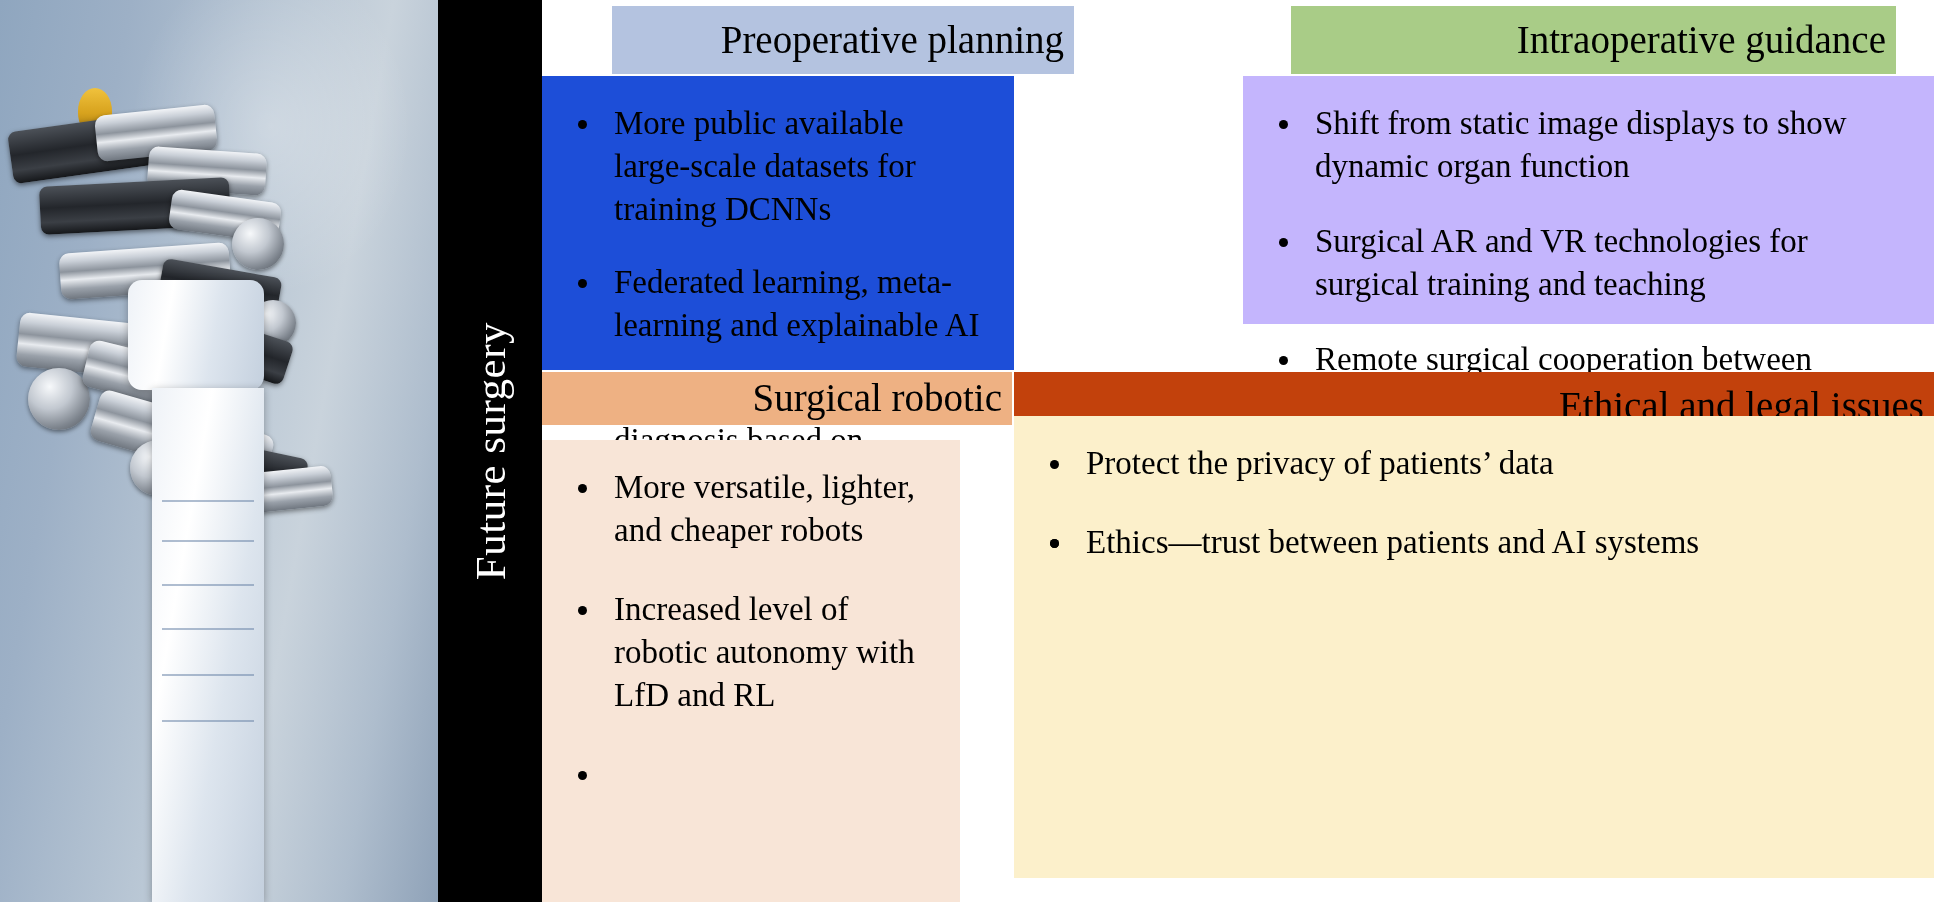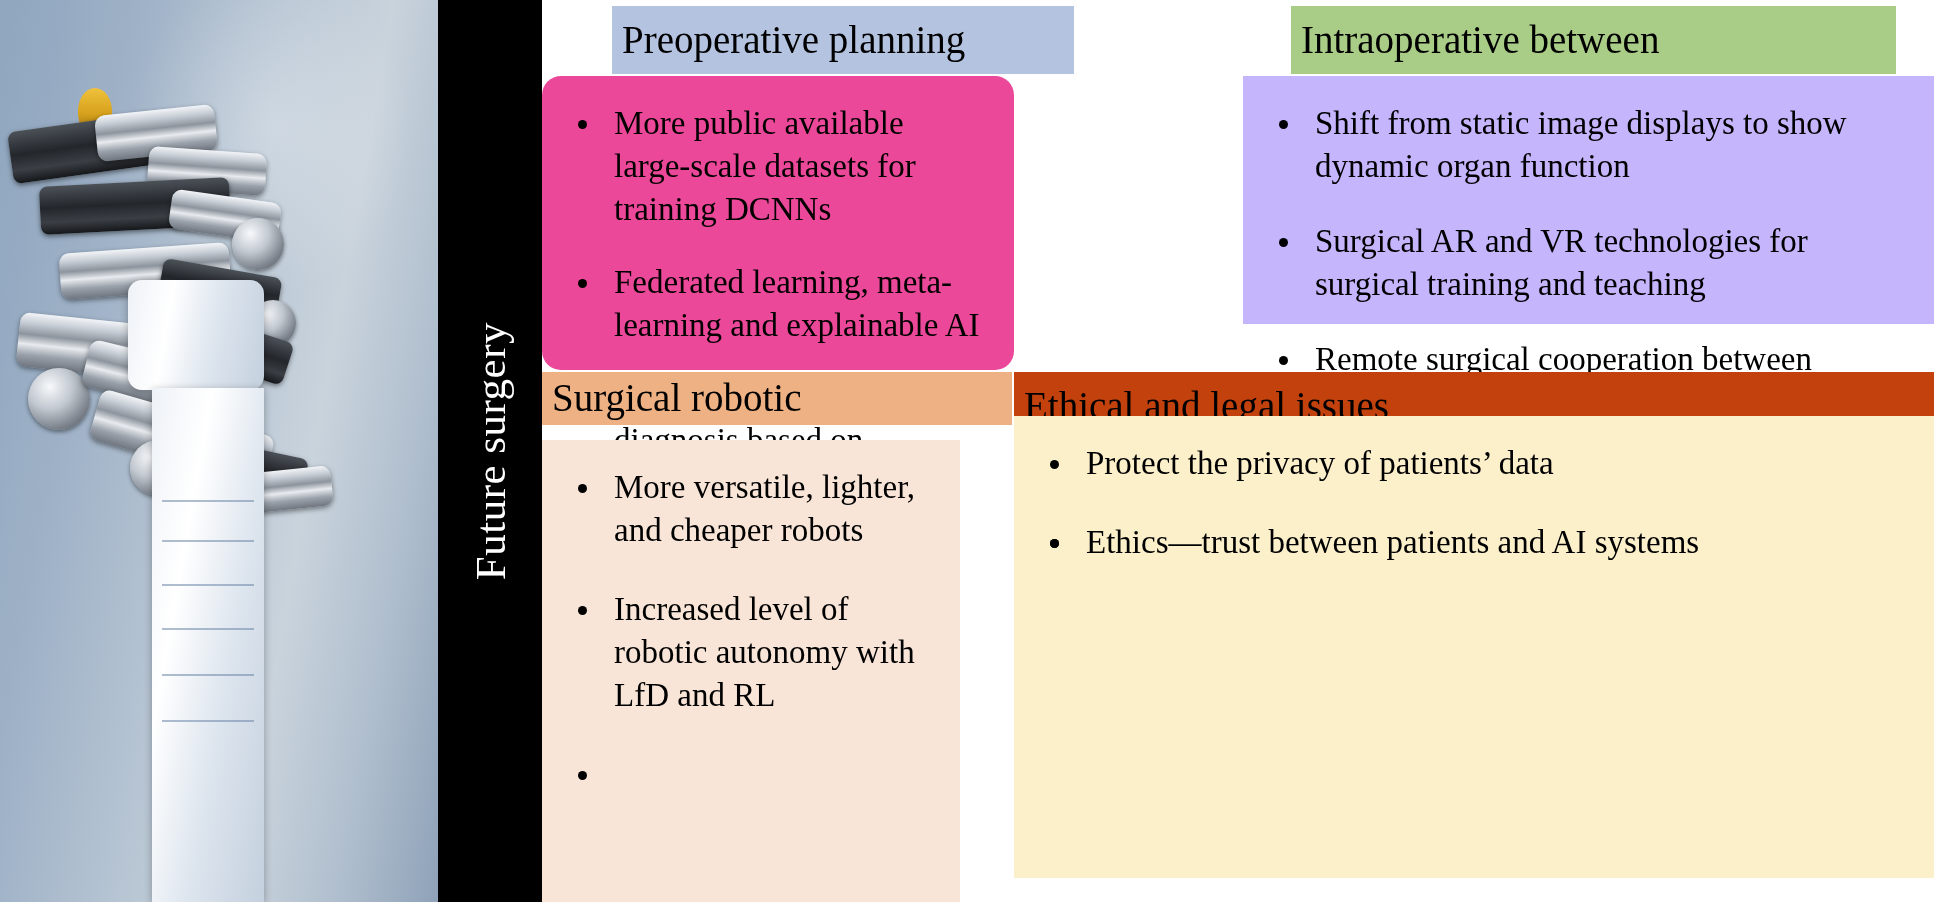--- a/index.html
+++ b/index.html
@@ -68,37 +68,37 @@
     writing-mode:vertical-rl;
     transform:rotate(180deg);
     letter-spacing:.5px;
   }
 
   
   .grid{position:absolute;left:542px;top:0;width:1392px;height:902px;}
 
   .hdr{
     position:absolute;
-    display:flex;align-items:center;justify-content:flex-start;
+    display:flex;align-items:center;justify-content:flex-end;
     text-align:center;
     font-size:39px;
     color:#000000;
     box-sizing:border-box;
     padding:10px 10px;
     line-height:1.05;
   }
   .body{
     position:absolute;
     box-sizing:border-box;
     padding:26px 26px 10px 22px;
   }
 
   
   .hdr-tl{left:70px;top:6px;width:462px;height:68px;background:#b4c3e0;}
-  .body-tl{left:0px;top:76px;width:472px;height:294px;background:#ec4899;border-radius:19px;}
+  .body-tl{left:0px;top:76px;width:472px;height:294px;background:#1d4ed8;}
 
   
   .hdr-tr{left:749px;top:6px;width:605px;height:68px;background:#a9cc87;}
   .body-tr{left:701px;top:76px;width:691px;height:248px;background:#c4b5fd;}
 
   
   .hdr-bl{left:0px;top:372px;width:470px;height:53px;background:#eeb183;}
   .body-bl{left:0px;top:440px;width:418px;height:462px;background:#f8e5d7;}
 
   
@@ -180,21 +180,21 @@
     </div>
     <div class="body body-tl">
       <ul class="blist">
         <li><span class="dot"></span><span>More public available large-scale datasets for training DCNNs</span></li>
         <li><span class="dot"></span><span>Federated learning, meta-learning and explainable AI</span></li>
         <li><span class="dot"></span><span>Early detection and diagnosis based on multimodal information</span></li>
       </ul>
     </div>
 
     <div class="hdr hdr-tr">
-      <span>Intraoperative between</span>
+      <span>Intraoperative guidance</span>
     </div>
     <div class="body body-tr">
       <ul class="blist">
         <li><span class="dot"></span><span>Shift from static image displays to show dynamic organ function</span></li>
         <li><span class="dot"></span><span>Surgical AR and VR technologies for surgical training and teaching</span></li>
         <li><span class="dot"></span><span>Remote surgical cooperation between multidisciplinary teams</span></li>
       </ul>
     </div>
 
     <div class="hdr hdr-bl">

